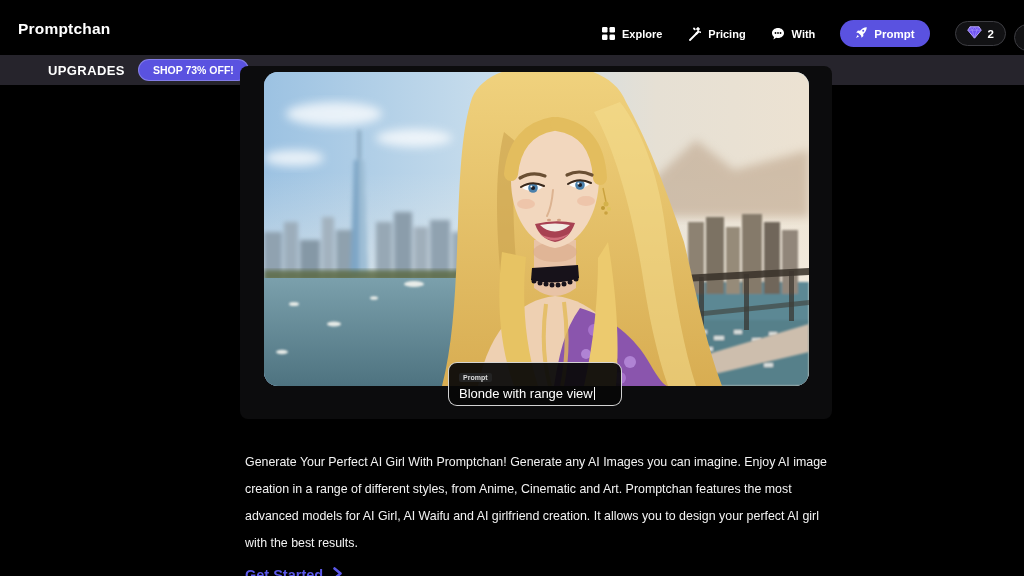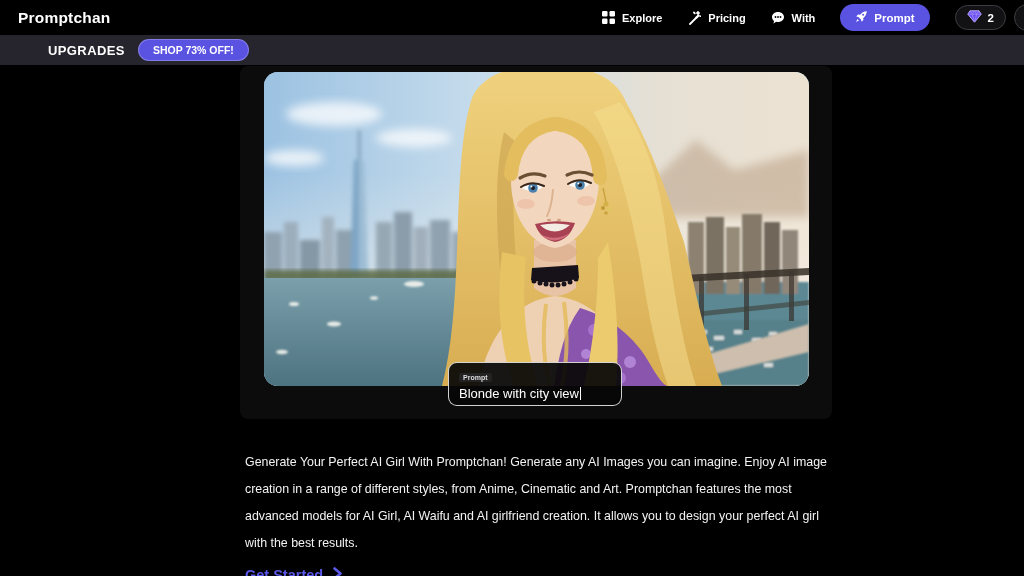--- a/index.html
+++ b/index.html
@@ -1,21 +1,21 @@
 <!DOCTYPE html>
 <html><head>
 <meta charset="utf-8">
 <style>
   * { box-sizing: border-box; margin: 0; padding: 0; }
   html,body { width:1024px; height:576px; background:#000; overflow:hidden;
               font-family:"Liberation Sans", sans-serif; }
 
   
   .topbar { position:relative; height:35px; background:#000; display:flex;
-            align-items:center; padding:0 18px; }
+            align-items:flex-start; padding:0 18px;margin-top:20px; }
   .logo { color:#fff; font-size:15.5px; font-weight:600; letter-spacing:.2px; }
   .nav-right { margin-left:auto; display:flex; align-items:center; gap:25px; }
   .nav-item { display:flex; align-items:center; gap:7px; color:#fff;
               font-size:11px; font-weight:700; cursor:pointer; }
   .nav-item svg { display:block; }
   .upgrade-btn { display:flex; align-items:center; gap:6px; background:#5a52e0;
                  color:#fff; font-size:11.5px; font-weight:700; border:none;
                  border-radius:999px; padding:6px 15px; cursor:pointer; }
   .gem-pill { display:flex; align-items:center; gap:6px; background:#121214;
               border:1.5px solid #3d3d42; border-radius:999px; padding:4px 11px;
@@ -305,21 +305,21 @@
       <path d="M238,180 C232,230 236,275 250,314 L274,314 C260,270 258,225 262,185 Z" fill="#e7c363"></path>
       <path d="M344,170 C352,220 356,268 352,314 L320,314 C330,270 334,225 334,186 Z" fill="#ecca6e"></path>
       <path d="M300,230 C304,260 303,290 298,314" stroke="#e2ba58" stroke-width="4" fill="none" opacity=".8"></path>
       <path d="M282,232 C278,262 280,292 286,314" stroke="#e2ba58" stroke-width="4" fill="none" opacity=".8"></path>
     </svg>
   </div>
 </div>
 
 <div class="prompt-box">
   <span class="prompt-label">Prompt</span>
-  <div class="prompt-value"><span>Blonde with city view</span><span class="cursor"></span></div>
+  <div class="prompt-value"><span>Blonde with range view</span><span class="cursor"></span></div>
 </div>
 
 <div class="content">
   <p>Generate Your Perfect AI Girl With Promptchan! Generate any AI Images you can imagine. Enjoy AI image creation in a range of different styles, from Anime, Cinematic and Art. Promptchan features the most advanced models for AI Girl, AI Waifu and AI girlfriend creation. It allows you to design your perfect AI girl with the best results.</p>
   <div class="cta">
     <span>Get Started</span>
     <span>
       <svg width="11" height="13" viewBox="0 0 11 13" fill="none" stroke="#5b58e8" stroke-width="2.6" stroke-linecap="round" stroke-linejoin="round">
         <path d="M2.5 1.5 L8.5 6.5 L2.5 11.5"></path>
       </svg></span>

